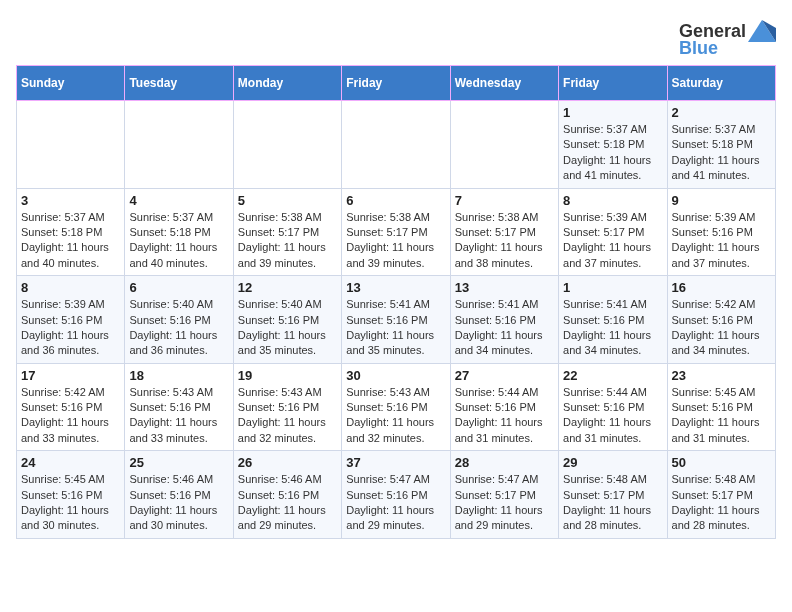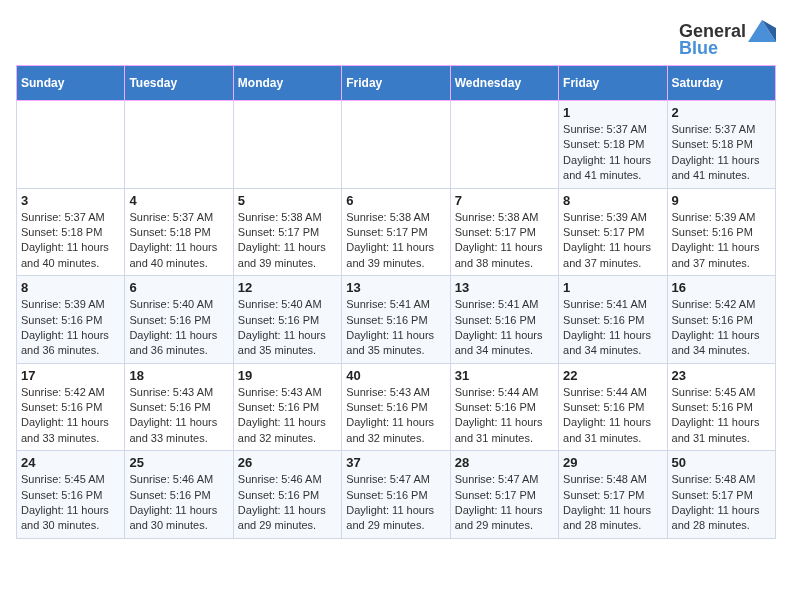--- a/index.html
+++ b/index.html
@@ -242,27 +242,27 @@
 Sunset: 5:16 PM
 Daylight: 11 hours and 33 minutes.</div>
         </td>
         <td>
           <span class="day-number">19</span>
           <div class="day-info" style="white-space: pre-line;">Sunrise: 5:43 AM
 Sunset: 5:16 PM
 Daylight: 11 hours and 32 minutes.</div>
         </td>
         <td>
-          <span class="day-number">40</span>
+          <span class="day-number">30</span>
           <div class="day-info" style="white-space: pre-line;">Sunrise: 5:43 AM
 Sunset: 5:16 PM
 Daylight: 11 hours and 32 minutes.</div>
         </td>
         <td>
-          <span class="day-number">31</span>
+          <span class="day-number">27</span>
           <div class="day-info" style="white-space: pre-line;">Sunrise: 5:44 AM
 Sunset: 5:16 PM
 Daylight: 11 hours and 31 minutes.</div>
         </td>
         <td>
           <span class="day-number">22</span>
           <div class="day-info" style="white-space: pre-line;">Sunrise: 5:44 AM
 Sunset: 5:16 PM
 Daylight: 11 hours and 31 minutes.</div>
         </td>

